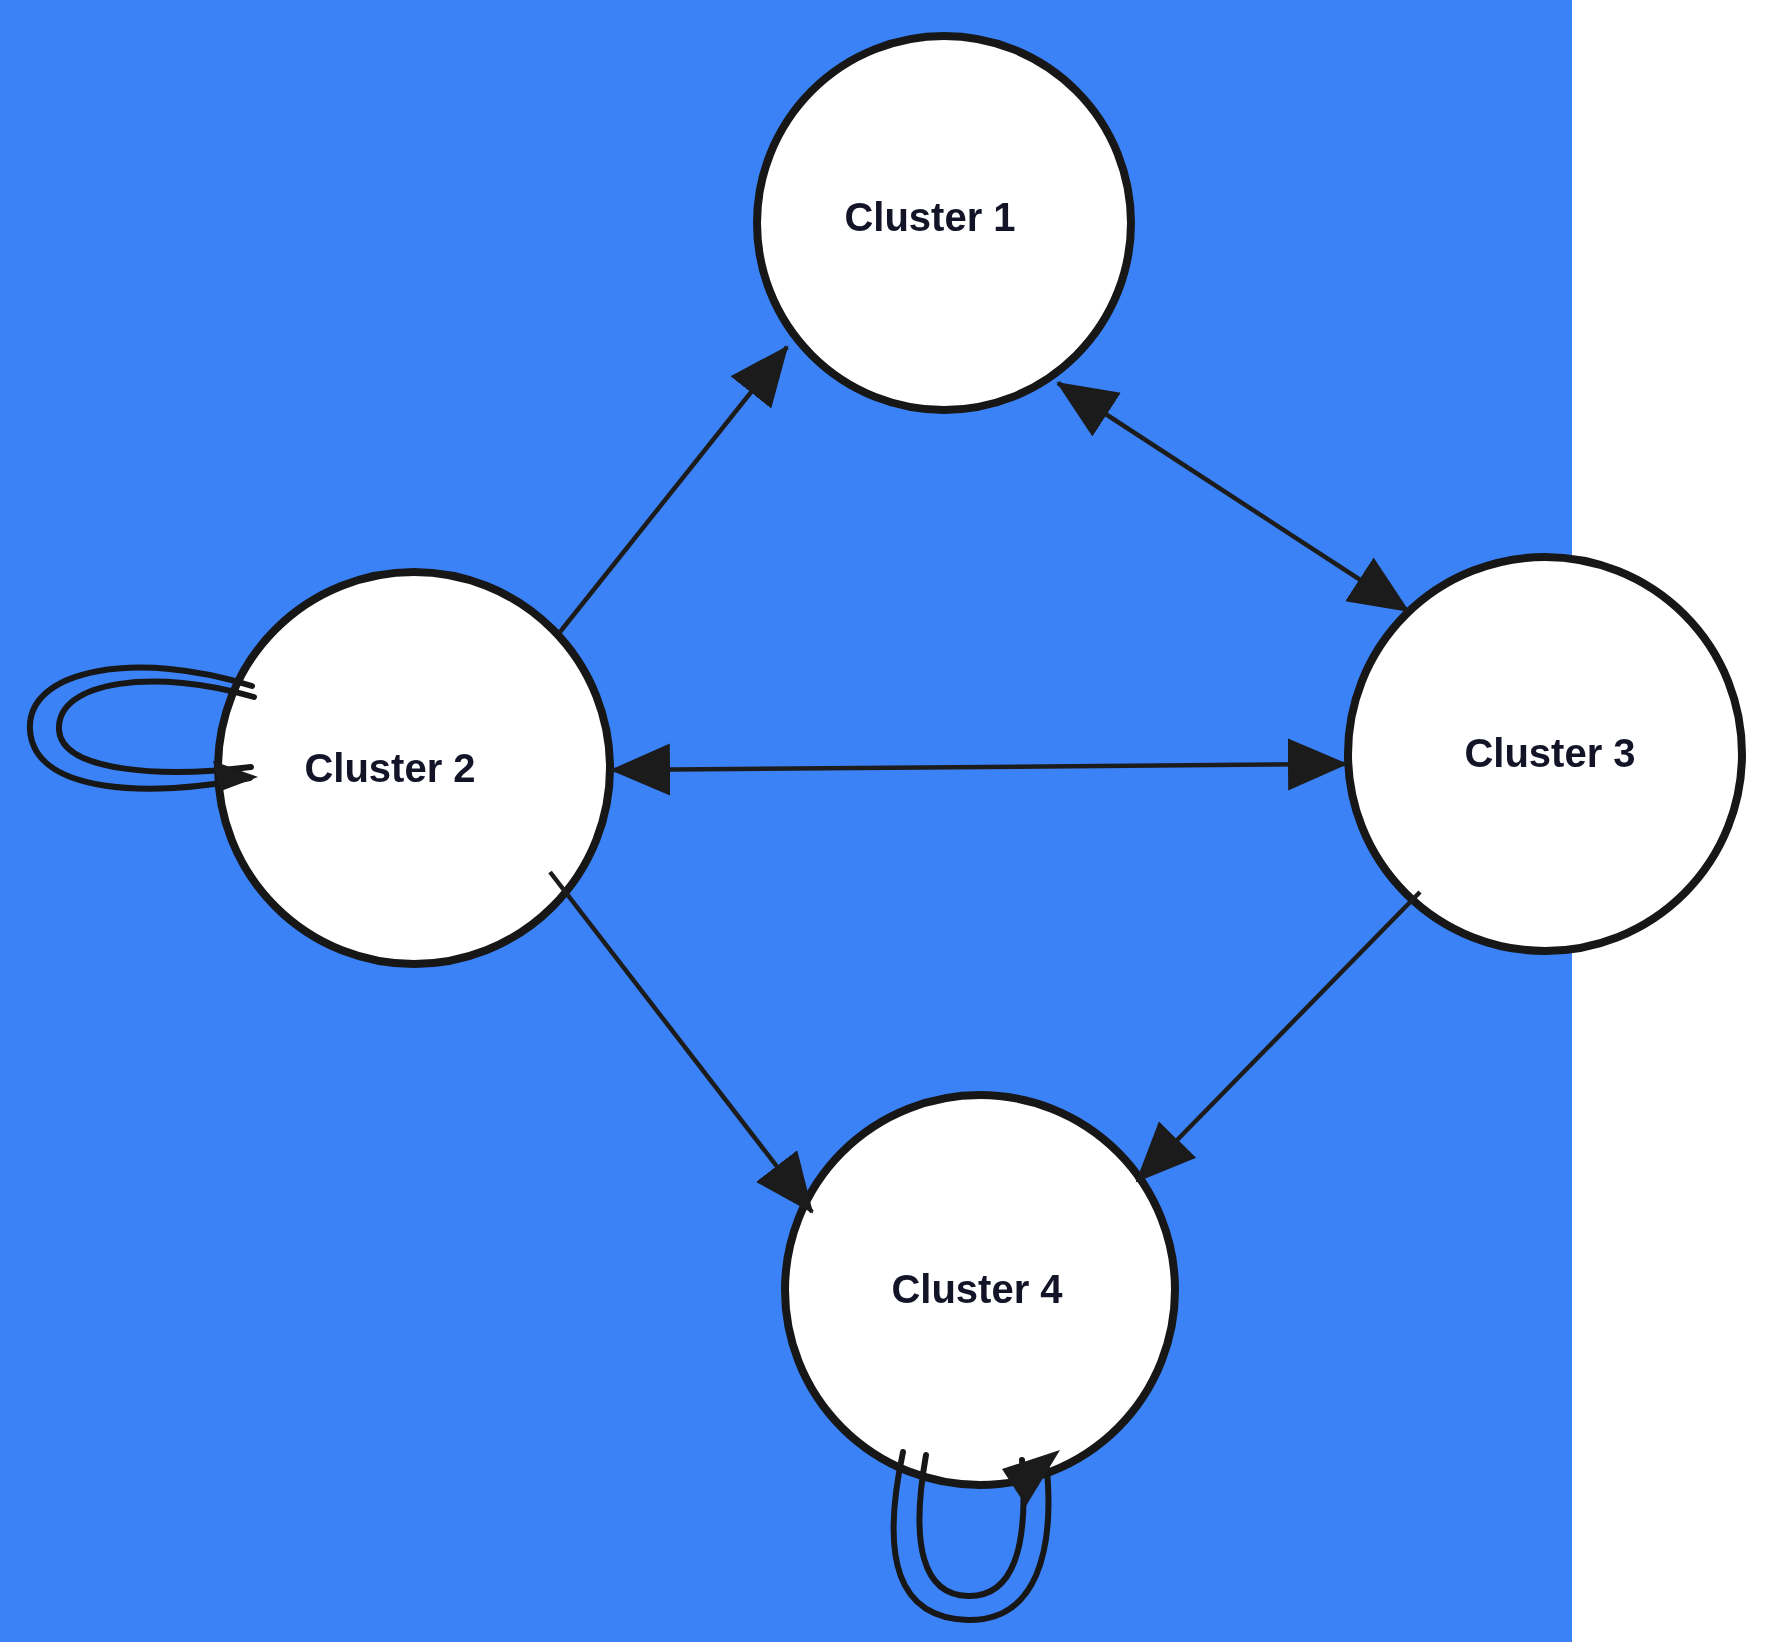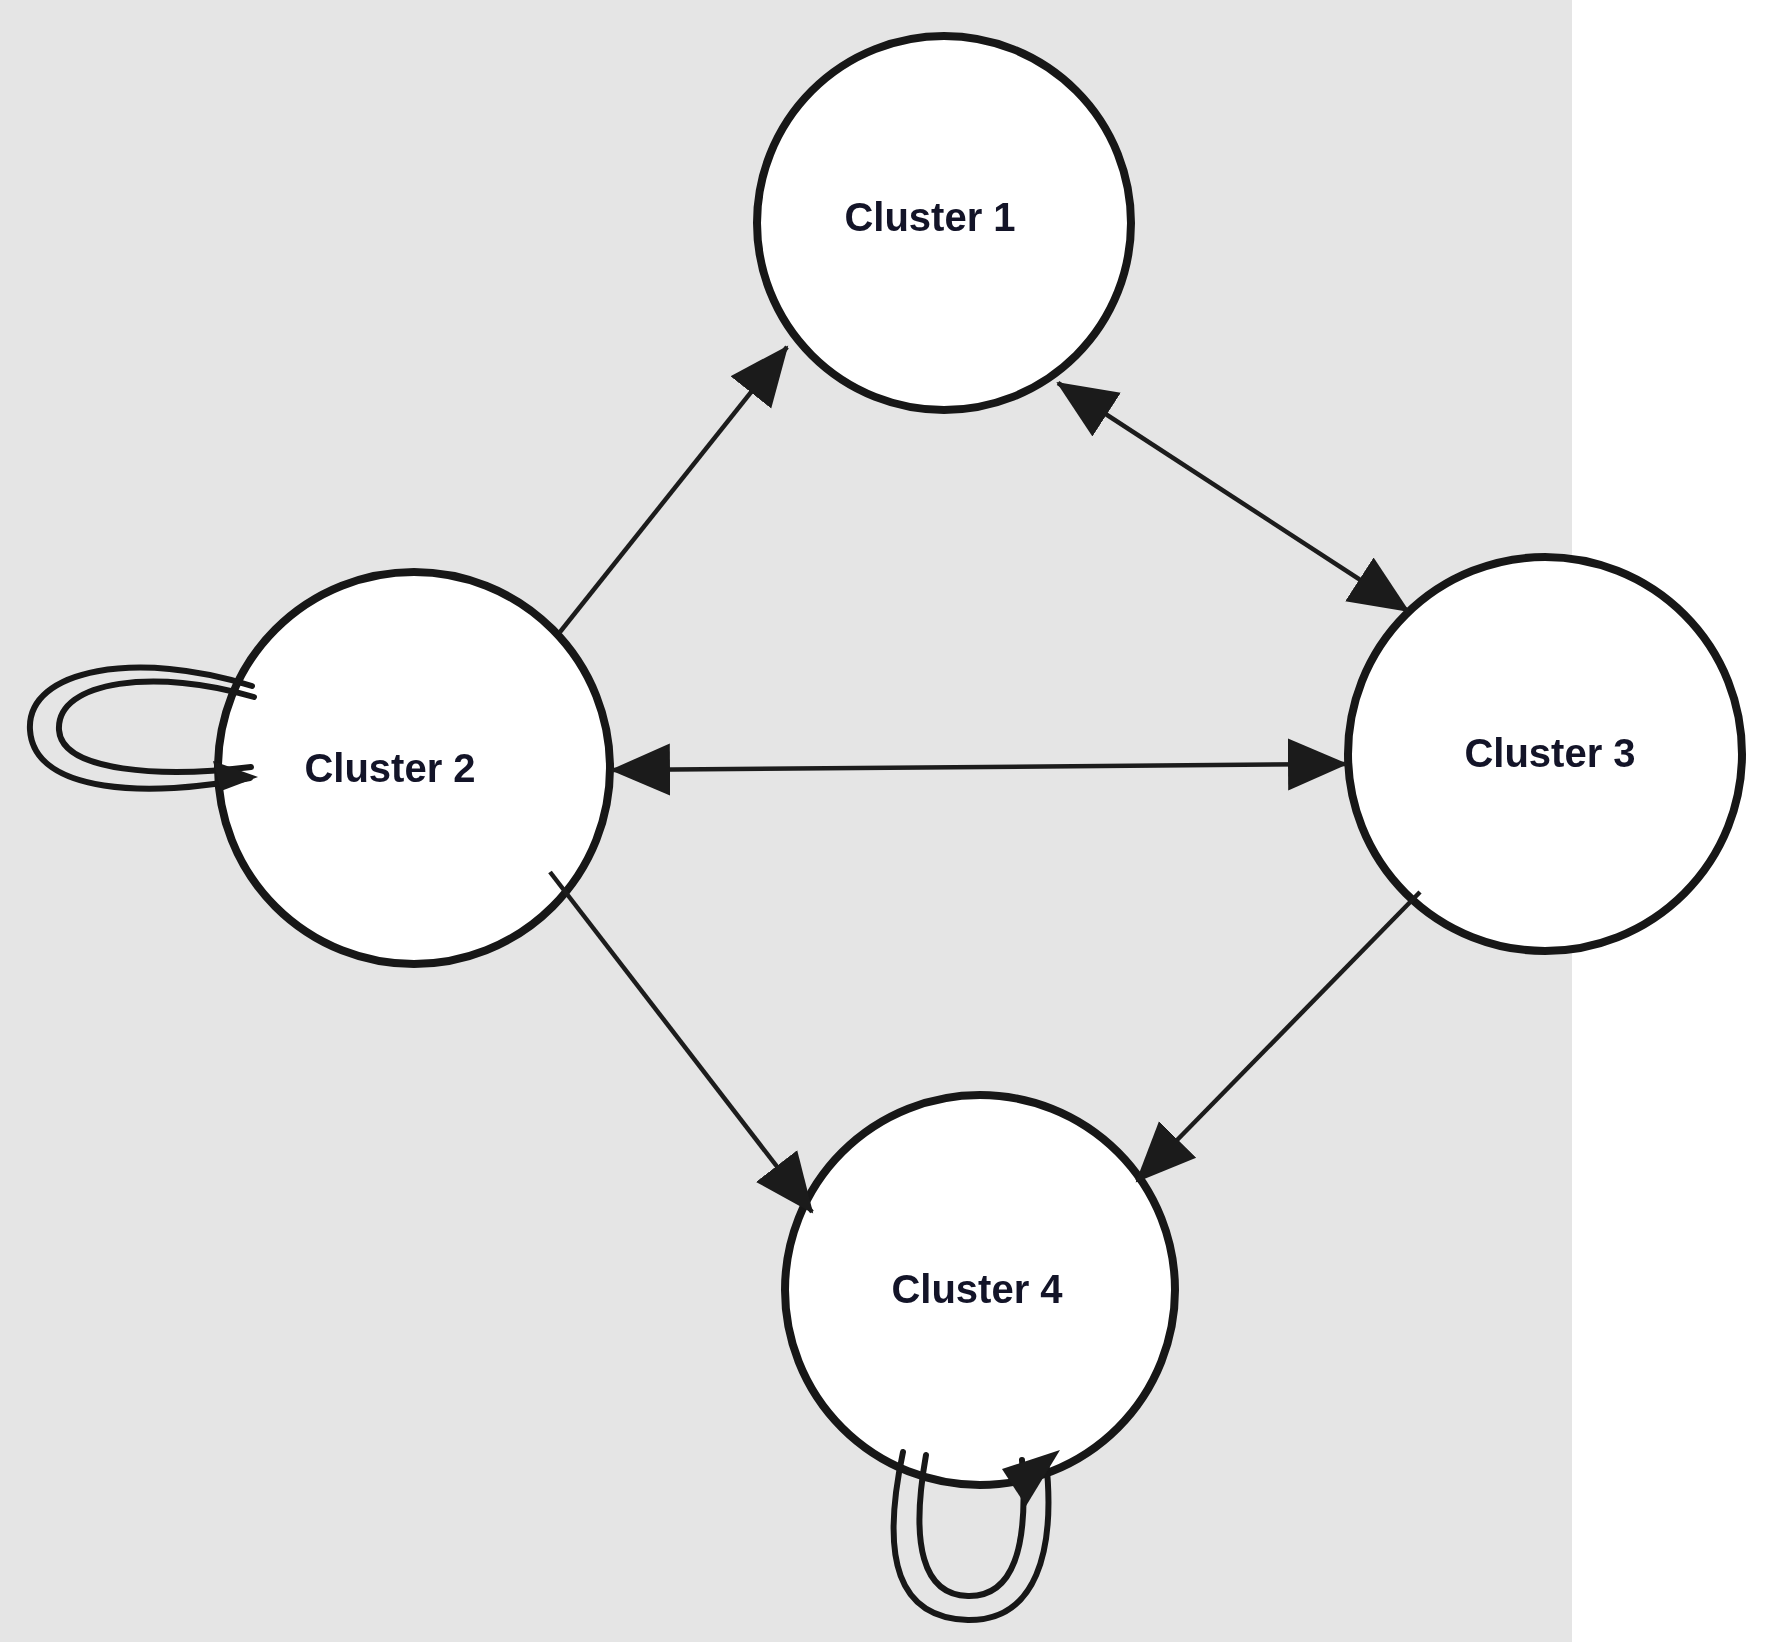--- a/index.html
+++ b/index.html
@@ -8,21 +8,21 @@
     background: #ffffff;
     width: 1773px;
     height: 1642px;
     overflow: hidden;
     font-family: "Liberation Sans", sans-serif;
   }
   .diagram-stage {
     position: relative;
     width: 1572px;
     height: 1642px;
-    background: #e5e5e5;
+    background: #3b82f6;
   }
   svg { display: block; }
   .node-circle {
     fill: #ffffff;
     stroke: #171717;
     stroke-width: 8;
   }
   .edge {
     stroke: #1c1c1c;
     stroke-width: 4.5;

